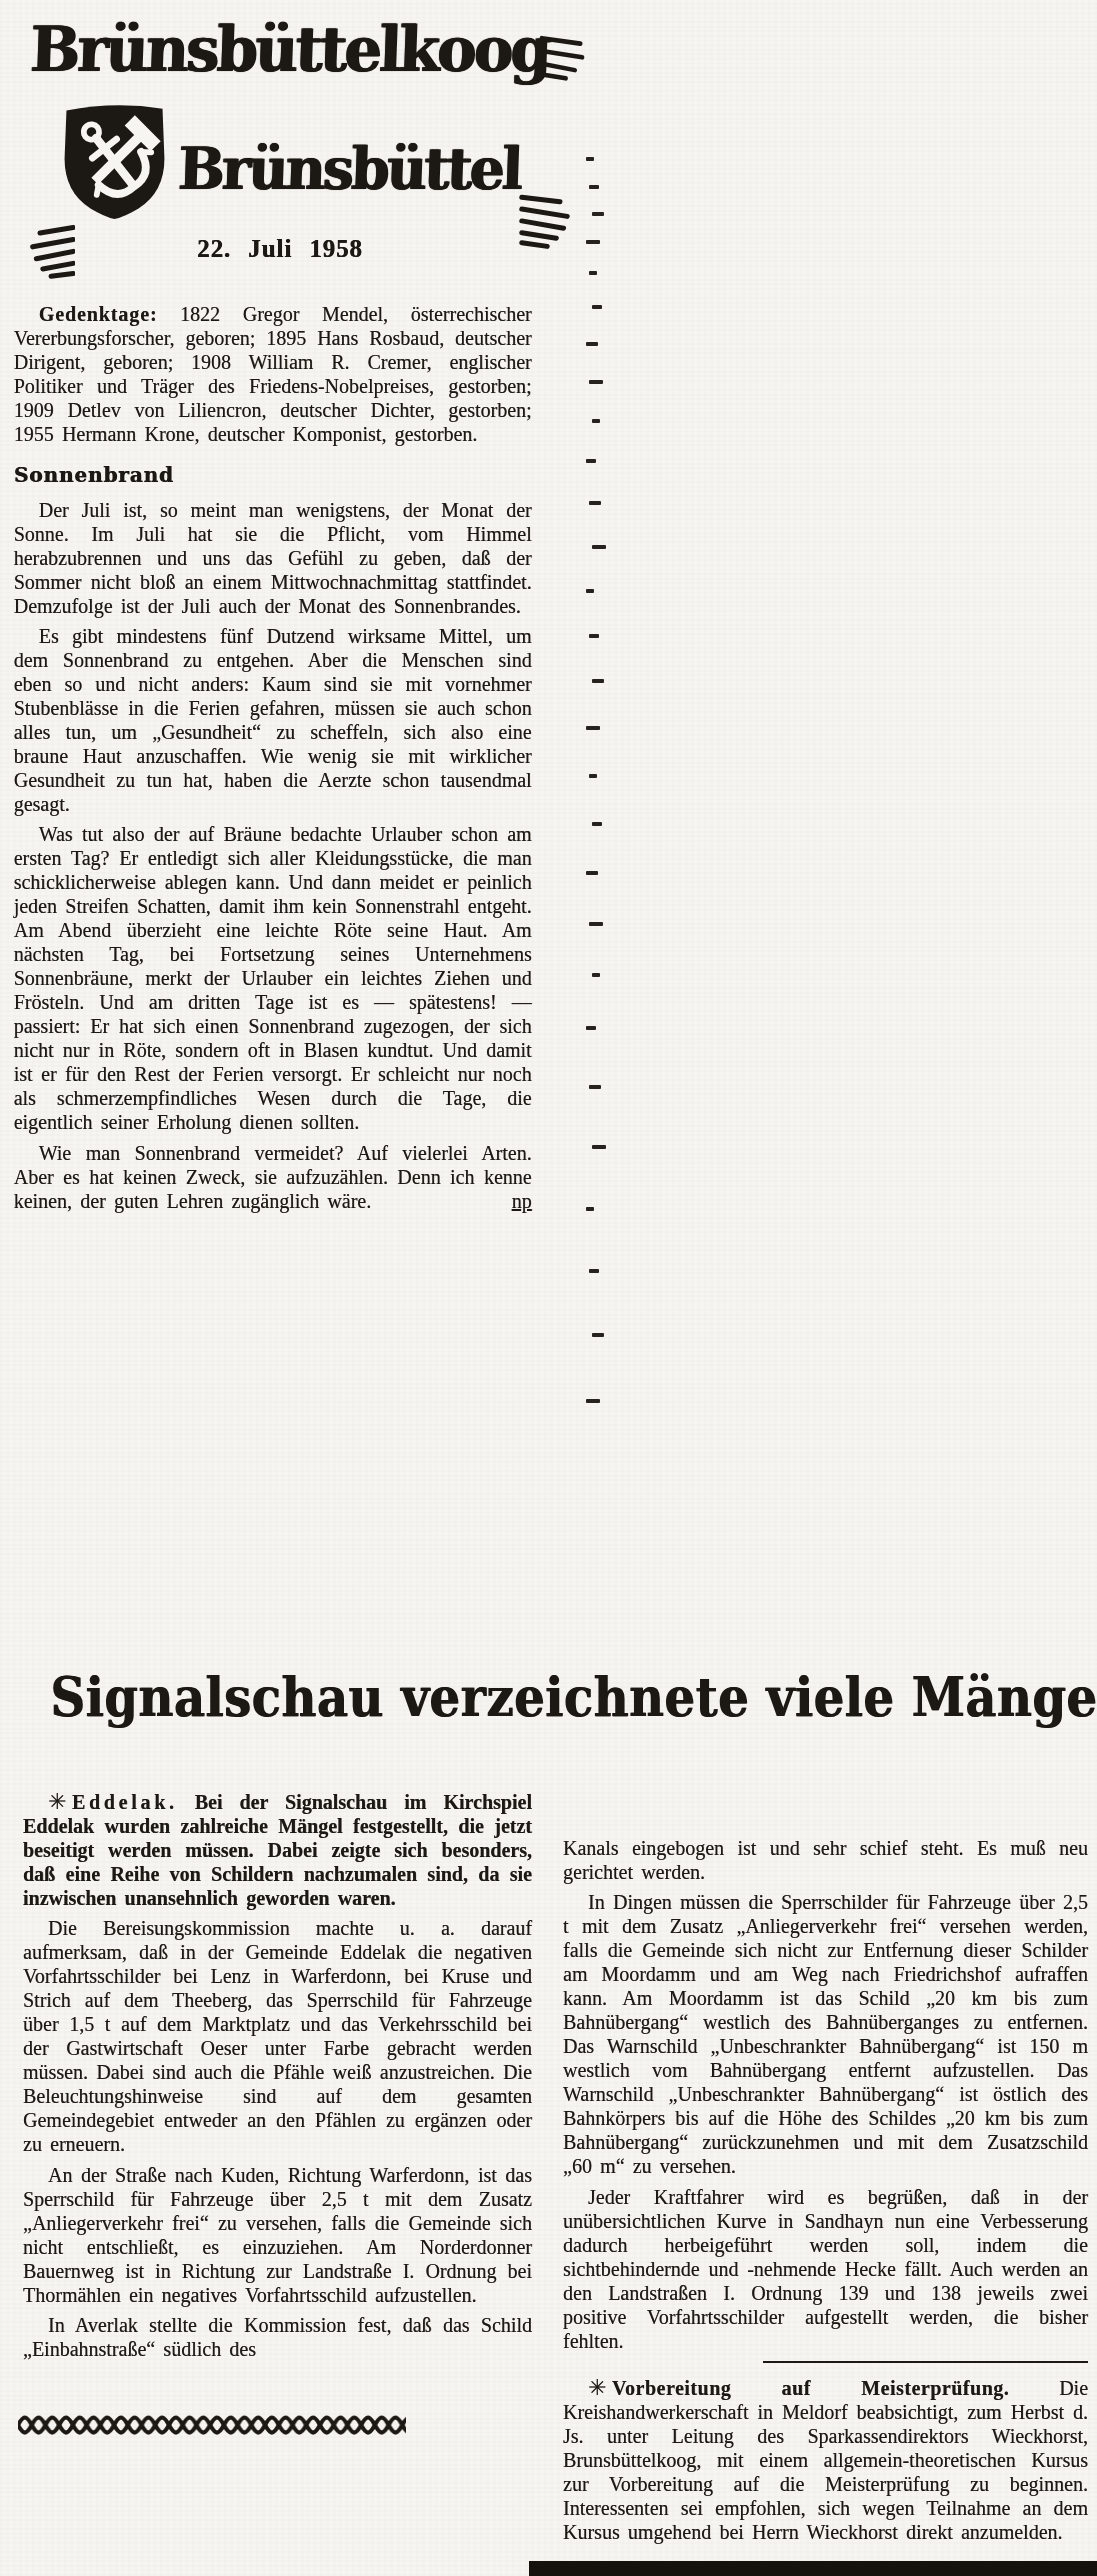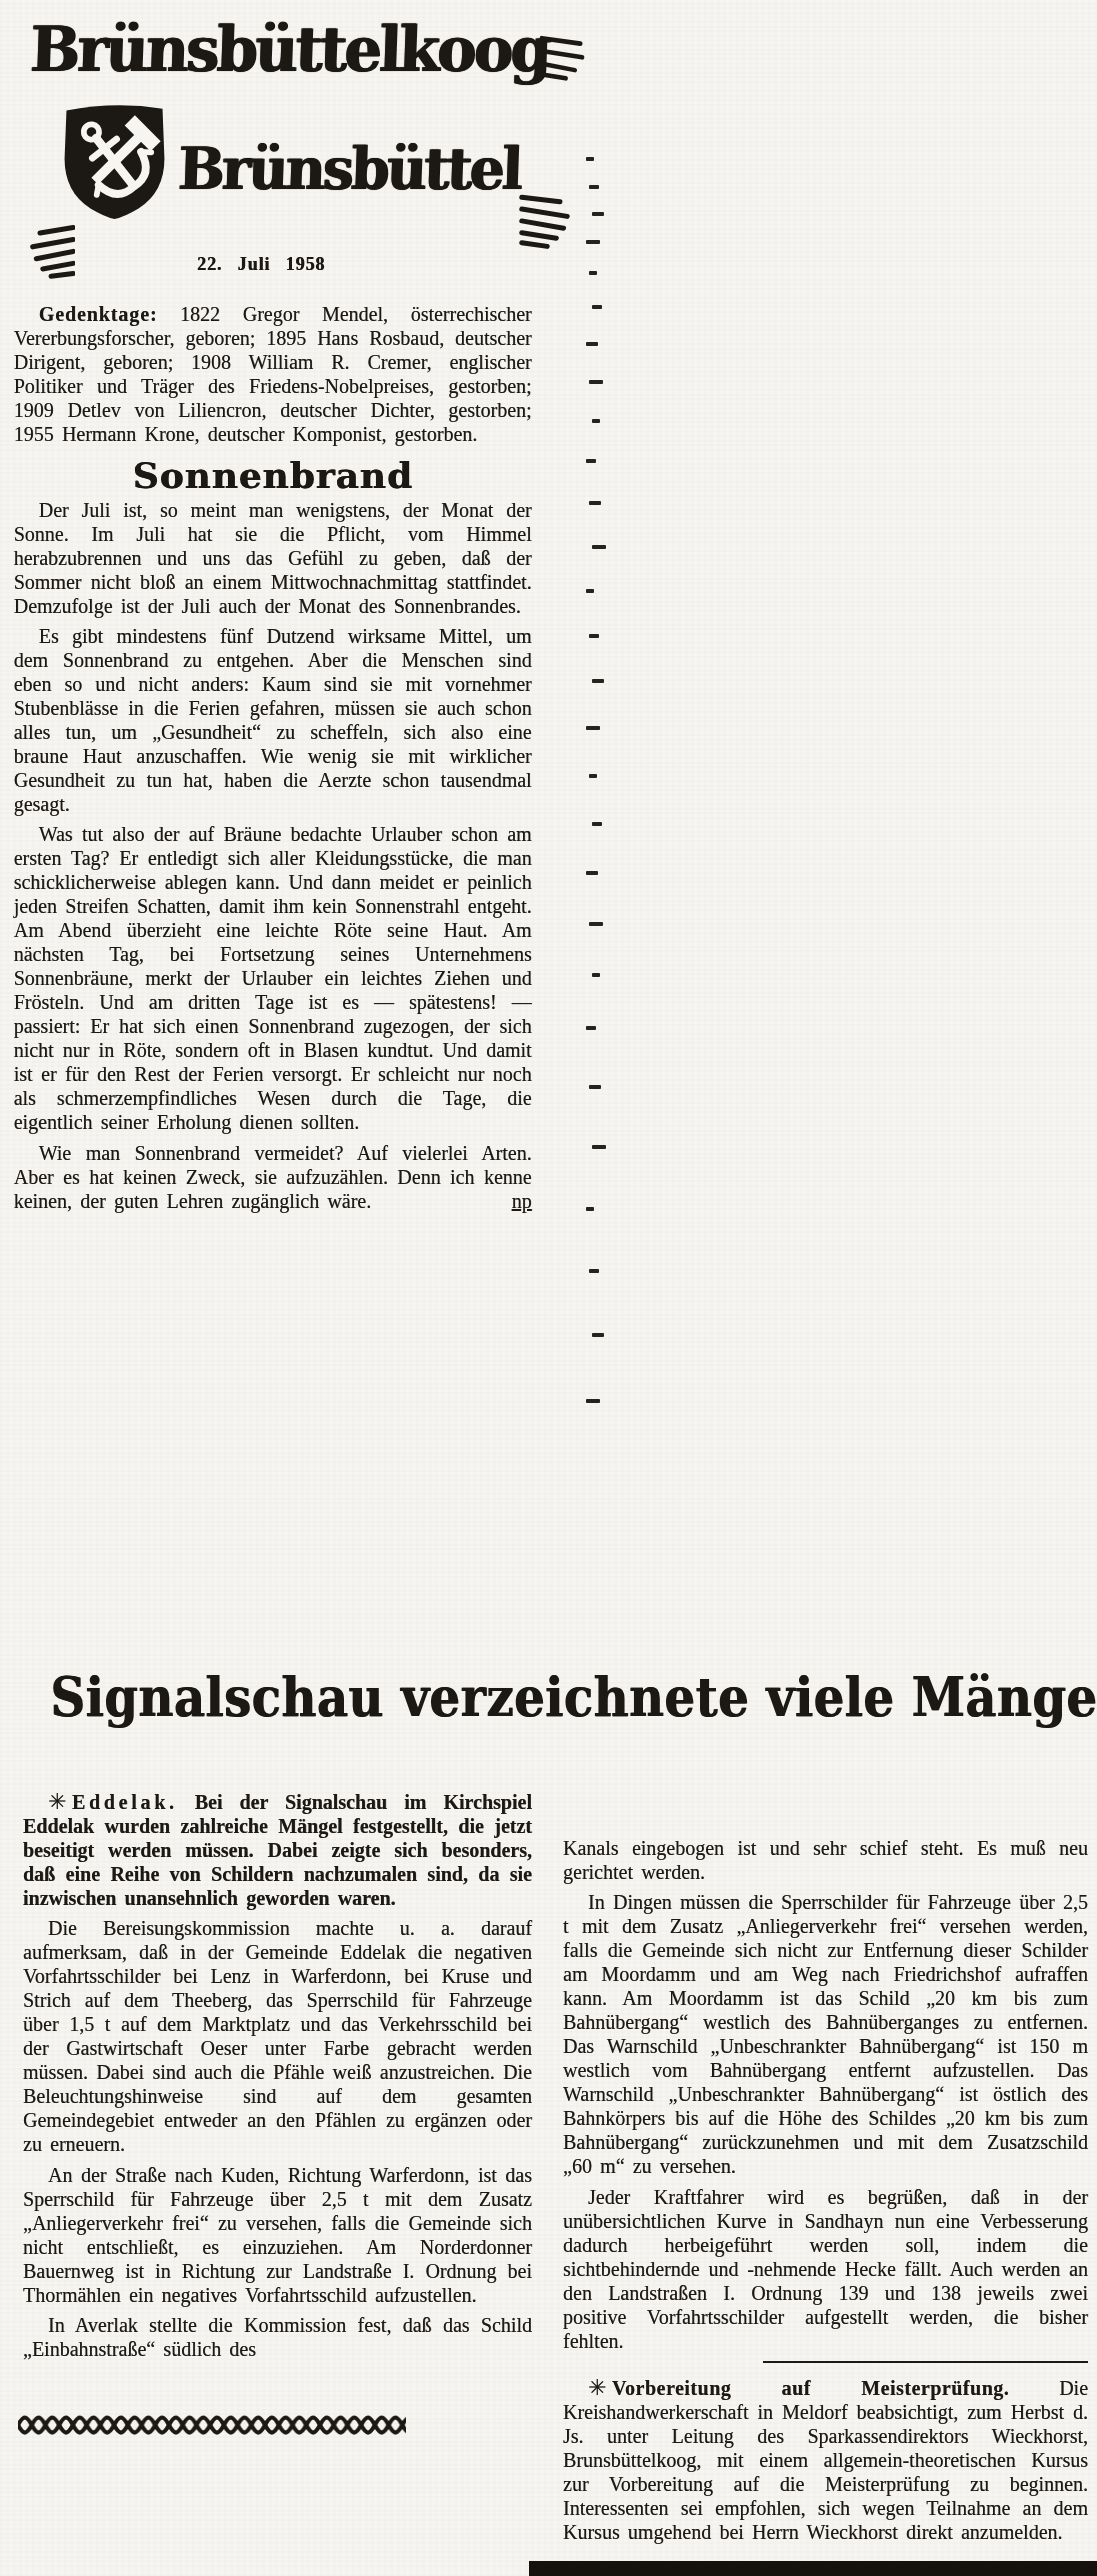--- a/index.html
+++ b/index.html
@@ -17,37 +17,37 @@
   .abs{position:absolute;}
   
   .blackletter{
     font-family:"DejaVu Serif",serif;font-weight:bold;
     letter-spacing:-2.7px;white-space:nowrap;
     transform:skewX(-2deg) scaleY(1.06);transform-origin:0 0;
     text-shadow:1.5px 0 0 #1c1813, 0 0 0.9px rgba(28,24,19,.8);
   }
   .m-l1{left:31px;top:12.8px;font-size:59px;}
   .m-l2{left:179px;top:134px;font-size:55px;}
-  .issue-date{left:197px;top:254px;font-size:18px;font-weight:bold;word-spacing:10px;letter-spacing:0.9px;
+  .issue-date{left:197px;top:235px;font-size:25px;font-weight:bold;word-spacing:10px;letter-spacing:0.9px;
     text-shadow:0.5px 0 0 #1c1813;}
   
   .bodytext{
     font-size:20px;line-height:24px;text-align:justify;
     word-spacing:3.2px;text-shadow:0.3px 0 0 rgba(28,24,19,.6);
     hyphens:auto;
   }
   .bodytext p{margin:0 0 6.4px 0;text-indent:25px;}
   .bodytext p.noindent{text-indent:0;}
   b.lbl{letter-spacing:0.9px;}
   .attr{float:right;font-weight:normal;}
   .sig{float:right;text-decoration:underline;}
   .col1{left:13.7px;top:302px;width:518px;}
   h2.sonnenbrand{
-    margin:16.5px 0 11px 0;text-align:center;text-indent:0;
-    font-family:"DejaVu Serif",serif;font-size:36px;letter-spacing:0.9px;
+    margin:16.5px 0 11px 0;text-indent:0;
+    font-family:"DejaVu Serif",serif;font-size:20px;letter-spacing:0.9px;
     font-weight:bold;text-shadow:0.7px 0 0 #1c1813;
   }
   
   .headline2{
     left:50px;top:1664px;width:1143px;
     transform:scaleX(0.875);transform-origin:0 0;
     font-family:"DejaVu Serif",serif;font-size:55px;font-weight:bold;
     text-align:center;white-space:nowrap;letter-spacing:0.5px;
     text-shadow:1.1px 0 0 #1c1813;
   }

